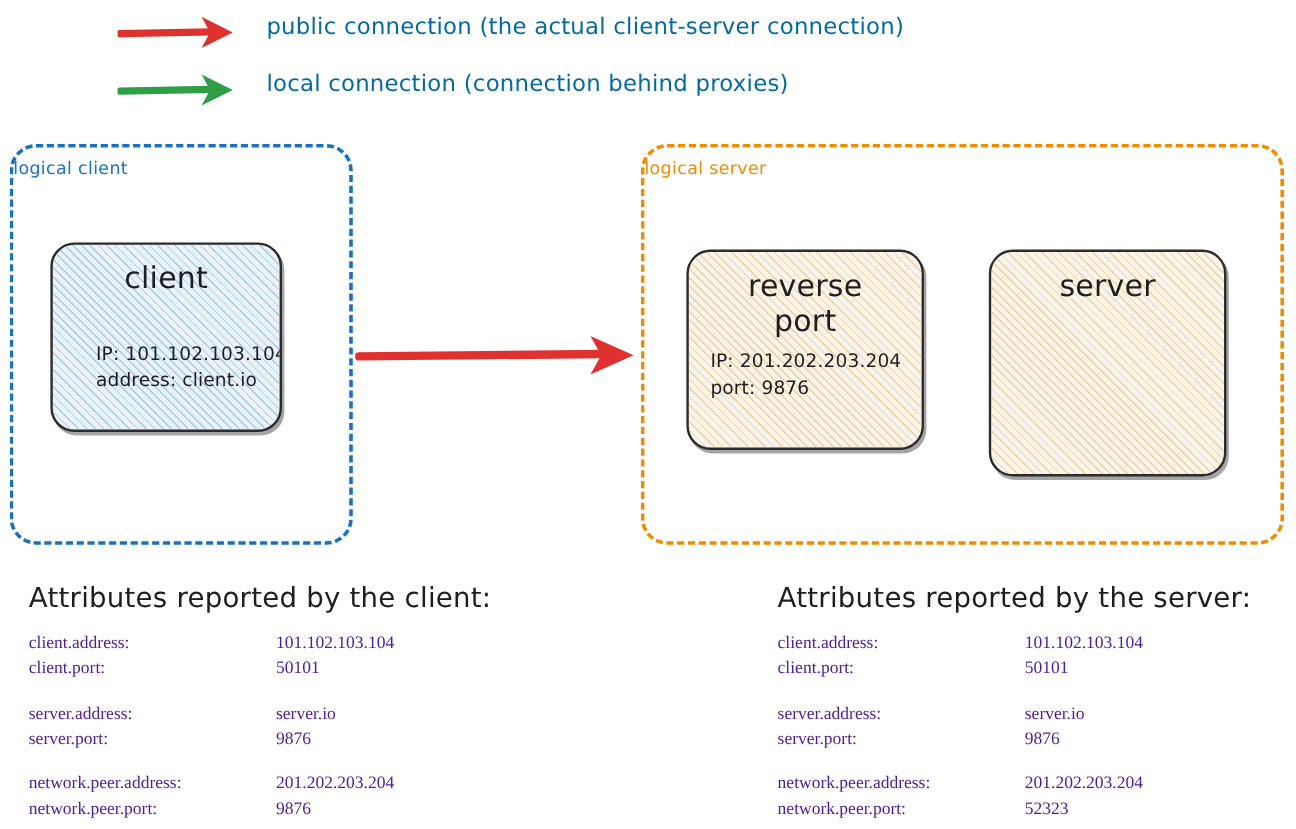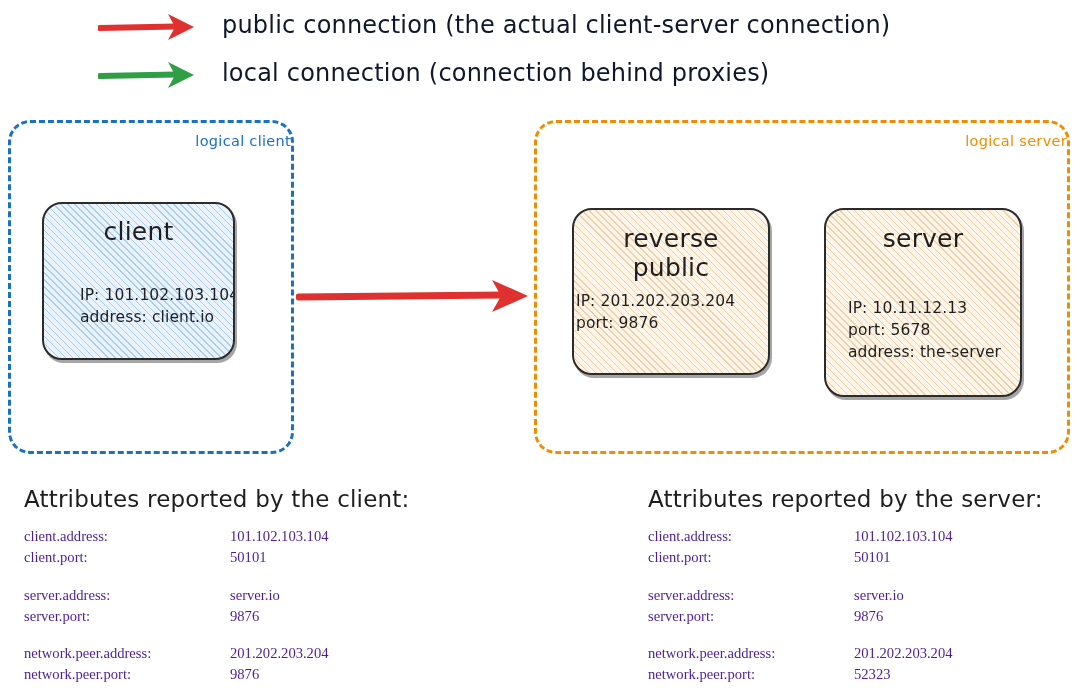--- a/index.html
+++ b/index.html
@@ -22,23 +22,23 @@
   .legend-row { position: absolute; left: 0; width: 1080px; height: 40px; }
   .legend-row.r1 { top: 7px; }
   .legend-row.r2 { top: 55px; }
 
   .legend-arrow { position: absolute; left: 98px; top: 0; width: 100px; height: 40px; }
   .legend-label {
     position: absolute;
     left: 222px;
     top: 4px;
     font-family: "DejaVu Sans", sans-serif;
-    font-size: 24px;
+    font-size: 19px;
     letter-spacing: 0.2px;
-    color: #0f172a;
+    color: #0369a1;
     white-space: nowrap;
   }
 
   
   .logical-box {
     position: absolute;
     border-style: dashed;
     border-width: 3px;
     border-radius: 22px;
     box-sizing: border-box;
@@ -49,21 +49,21 @@
     border-color: #1971c2;
   }
   #logical-server-box {
     left: 534px; top: 120px; width: 536px; height: 334px;
     border-color: #f08c00;
   }
   .logical-title {
     position: absolute;
     top: 10px;
     width: 100%;
-    text-align: right;
+    text-align: left;
     font-size: 14.5px;
     letter-spacing: 0.3px;
     font-family: "DejaVu Sans", sans-serif;
   }
   #logical-client-title { color: #1971c2; }
   #logical-server-title { color: #f08c00; }
 
   
   .node {
     position: absolute;
@@ -114,21 +114,21 @@
 
   
   #node-reverse-proxy { left: 572px; top: 208px; width: 198px; height: 167px; background: #fdf5ea; }
   #node-server { left: 824px; top: 208px; width: 198px; height: 189px; background: #fdf5ea; }
   #node-reverse-proxy .node-hatch, #node-server .node-hatch {
     background-image: repeating-linear-gradient(45deg,
       rgba(232,178,110,0.55) 0px, rgba(232,178,110,0.55) 1px,
       rgba(255,255,255,0) 1px, rgba(255,255,255,0) 5px);
   }
   #node-reverse-proxy .node-title { padding-top: 14px; }
-  #node-reverse-proxy .node-lines { padding-left: 2px; padding-top: 8px; }
+  #node-reverse-proxy .node-lines { padding-left: 18px; padding-top: 8px; }
   #node-server .node-title { padding-top: 14px; }
   #node-server .node-lines { padding-left: 22px; padding-top: 44px; }
 
   
   #public-arrow { position: absolute; left: 296px; top: 270px; width: 236px; height: 52px; }
 
   
   .attr-block { position: absolute; }
   #attrs-client { left: 24px; top: 486px; }
   #attrs-server { left: 648px; top: 486px; }
@@ -207,38 +207,33 @@
 
 <div class="logical-box" id="logical-server-box">
   <div class="logical-title" id="logical-server-title">logical server</div>
 </div>
 
 <div class="node" id="node-reverse-proxy">
   <div class="node-hatch"></div>
   <div class="node-inner">
     <div class="node-title">
       <div>reverse</div>
-      <div>public</div>
+      <div>port</div>
     </div>
     <div class="node-lines">
       <div>IP: 201.202.203.204</div>
       <div>port: 9876</div>
     </div>
   </div>
 </div>
 
 <div class="node" id="node-server">
   <div class="node-hatch"></div>
   <div class="node-inner">
     <div class="node-title">server</div>
-    <div class="node-lines">
-      <div>IP: 10.11.12.13</div>
-      <div>port: 5678</div>
-      <div>address: the-server</div>
-    </div>
   </div>
 </div>
 
 <div class="attr-block" id="attrs-client">
   <div class="attr-heading">Attributes reported by the client:</div>
   <table class="attr-table">
       <tbody>
         <tr>
           <td class="k">client.address:</td>
           <td class="v">101.102.103.104</td>

